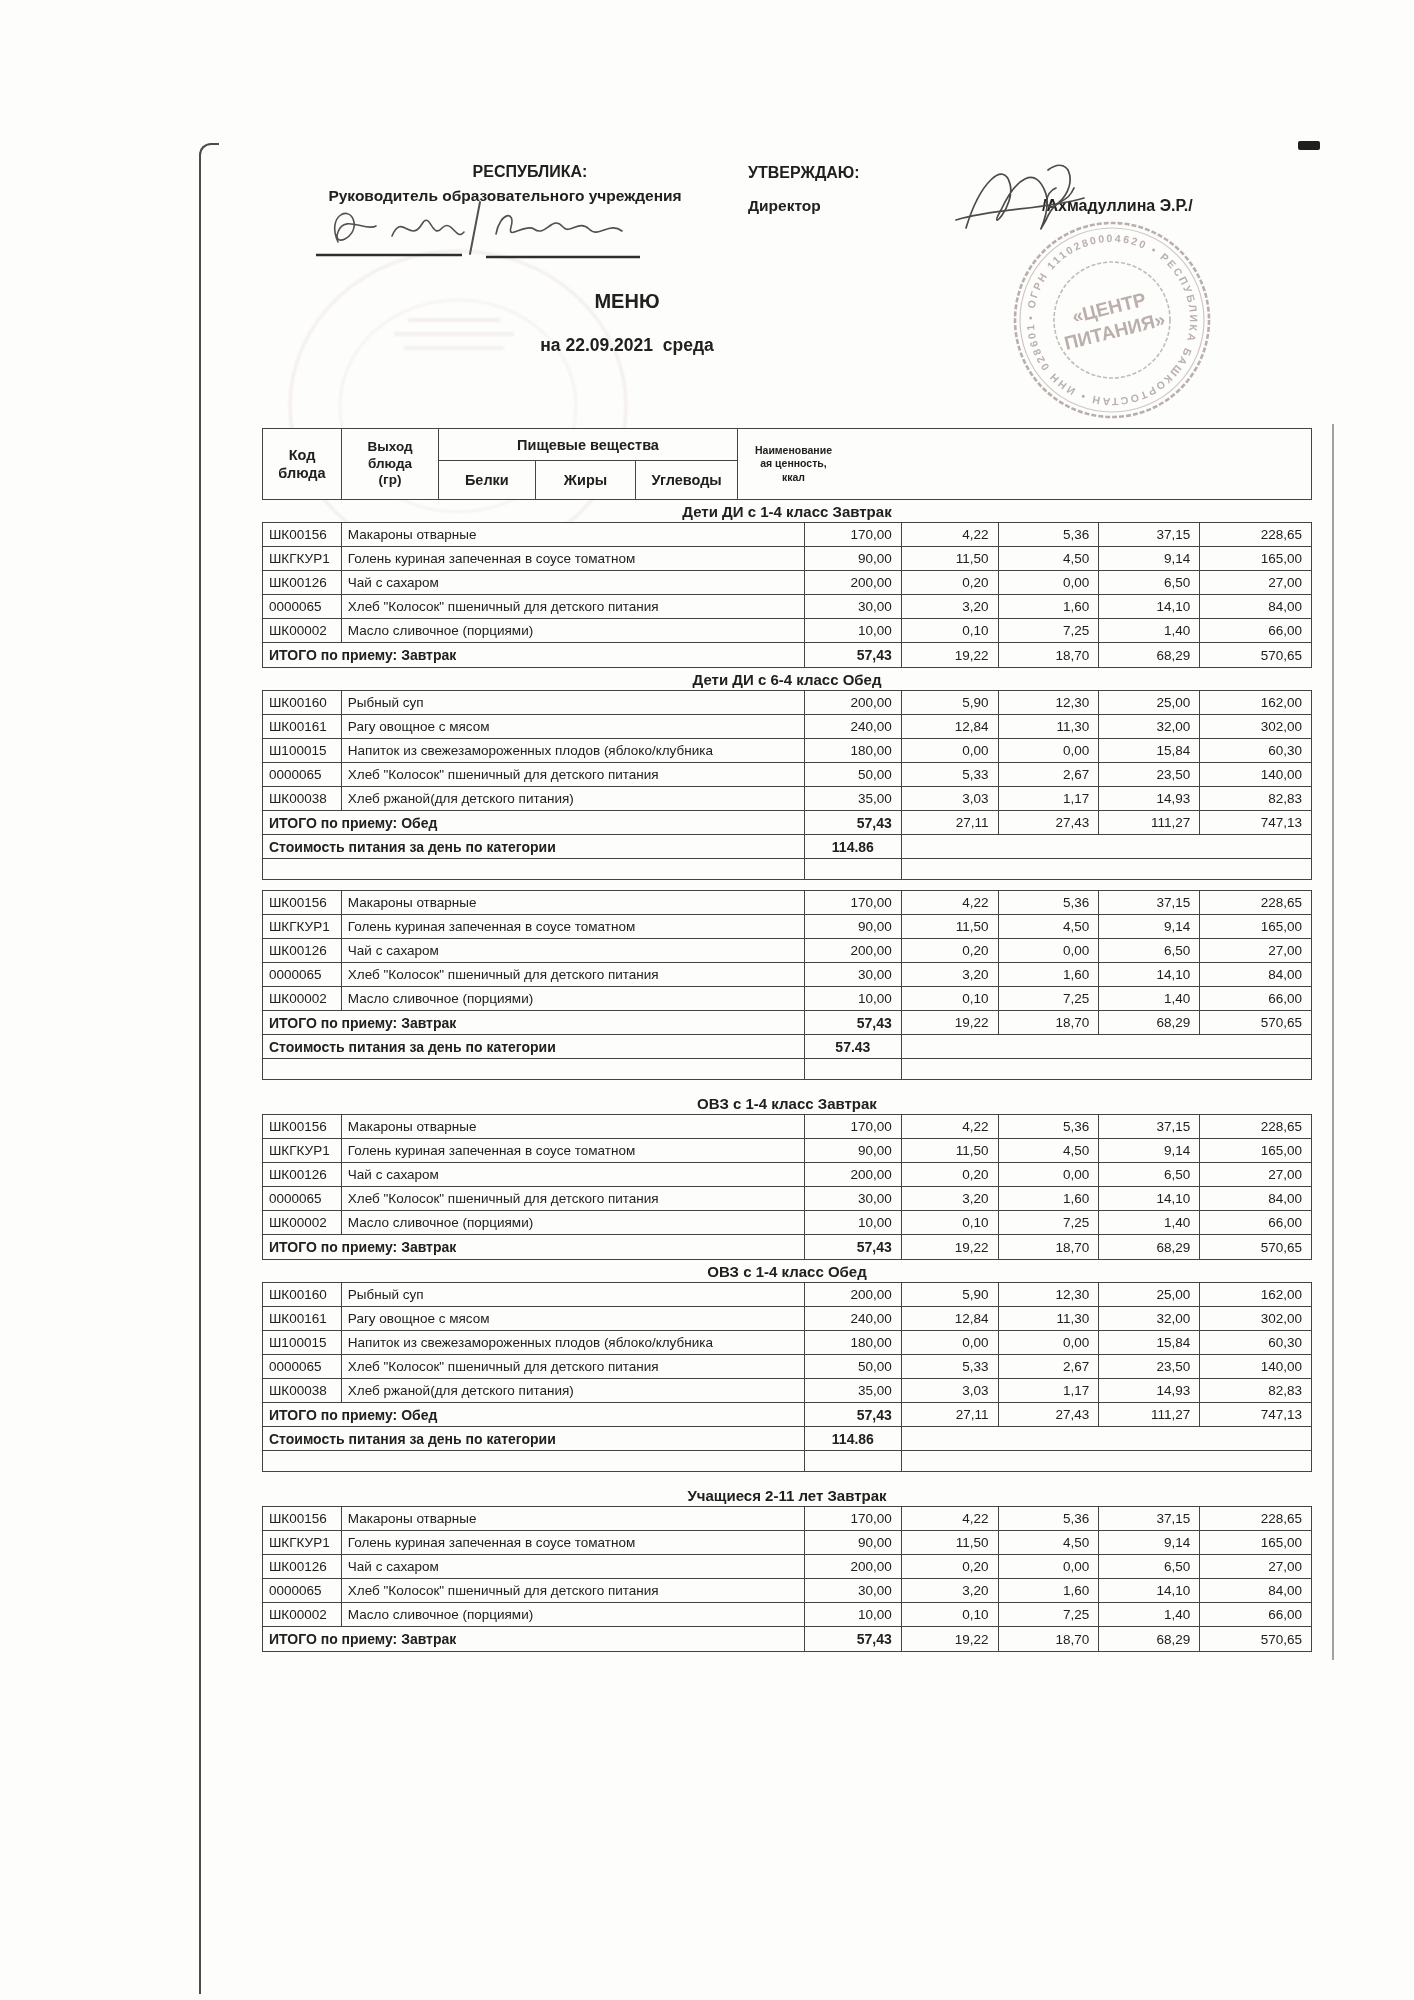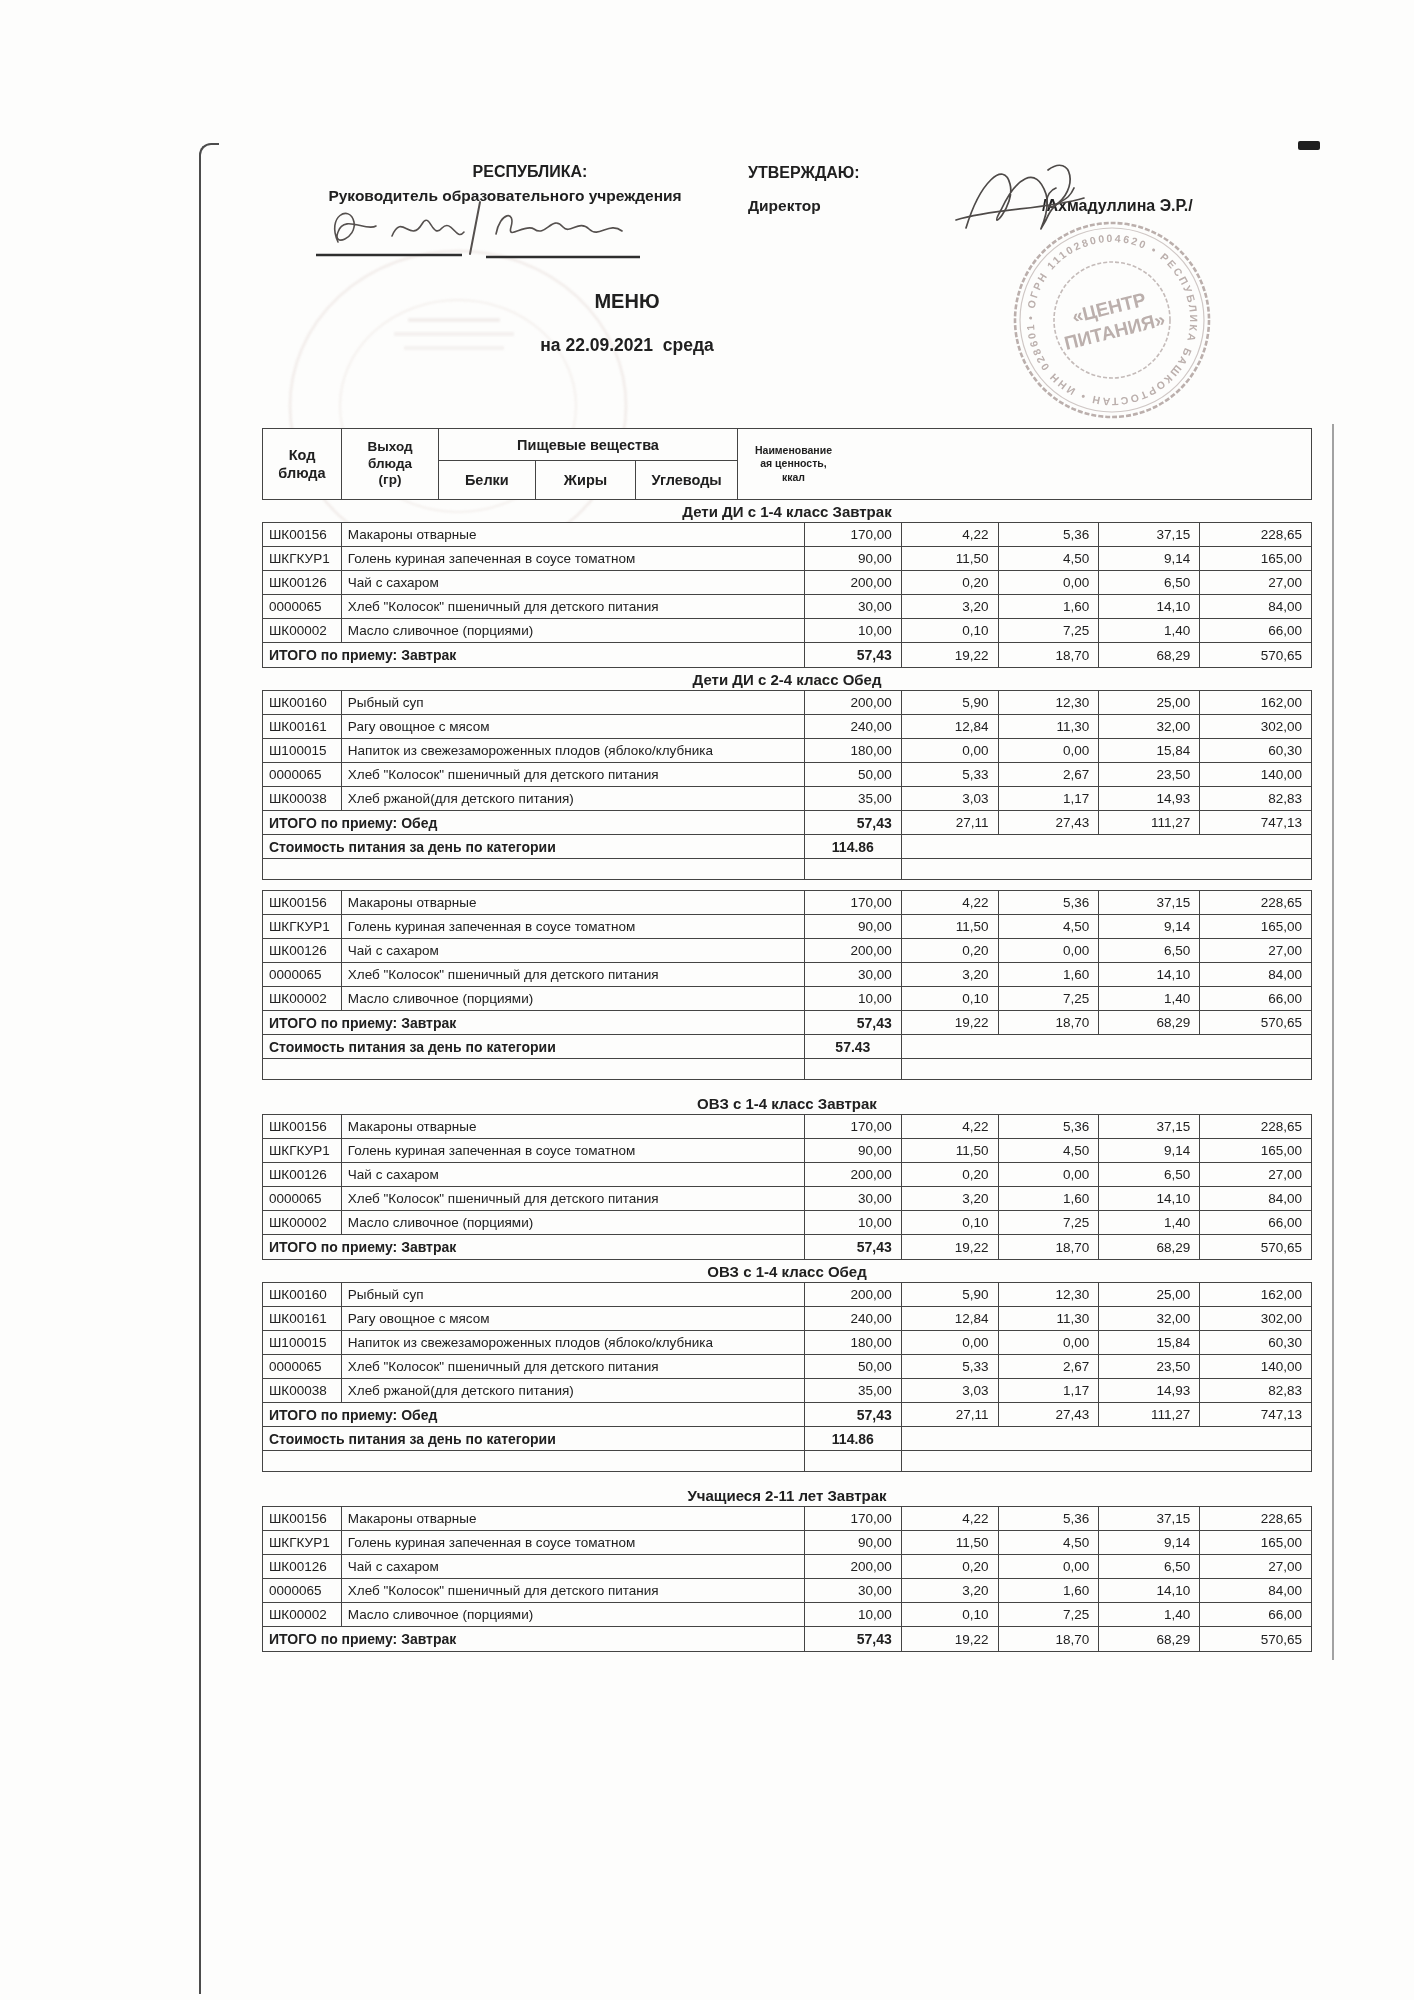--- a/index.html
+++ b/index.html
@@ -197,21 +197,21 @@
           </div>
           <div class="trow">
             <div class="td bold" style="width: 543px;">ИТОГО по приему: Завтрак</div>
             <div class="td num bold" style="width: 97px;">57,43</div>
             <div class="td num" style="width: 97px;">19,22</div>
             <div class="td num" style="width: 101px;">18,70</div>
             <div class="td num" style="width: 101px;">68,29</div>
             <div class="td num last" style="width: 111px;">570,65</div>
           </div>
         </div>
-        <div class="sec-title">Дети ДИ с 2-4 класс Обед</div>
+        <div class="sec-title">Дети ДИ с 6-4 класс Обед</div>
         <div class="rows-block">
           <div class="trow">
             <div class="td " style="width: 79px;">ШК00160</div>
             <div class="td " style="width: 464px;">Рыбный суп</div>
             <div class="td num" style="width: 97px;">200,00</div>
             <div class="td num" style="width: 97px;">5,90</div>
             <div class="td num" style="width: 101px;">12,30</div>
             <div class="td num" style="width: 101px;">25,00</div>
             <div class="td num last" style="width: 111px;">162,00</div>
           </div>

